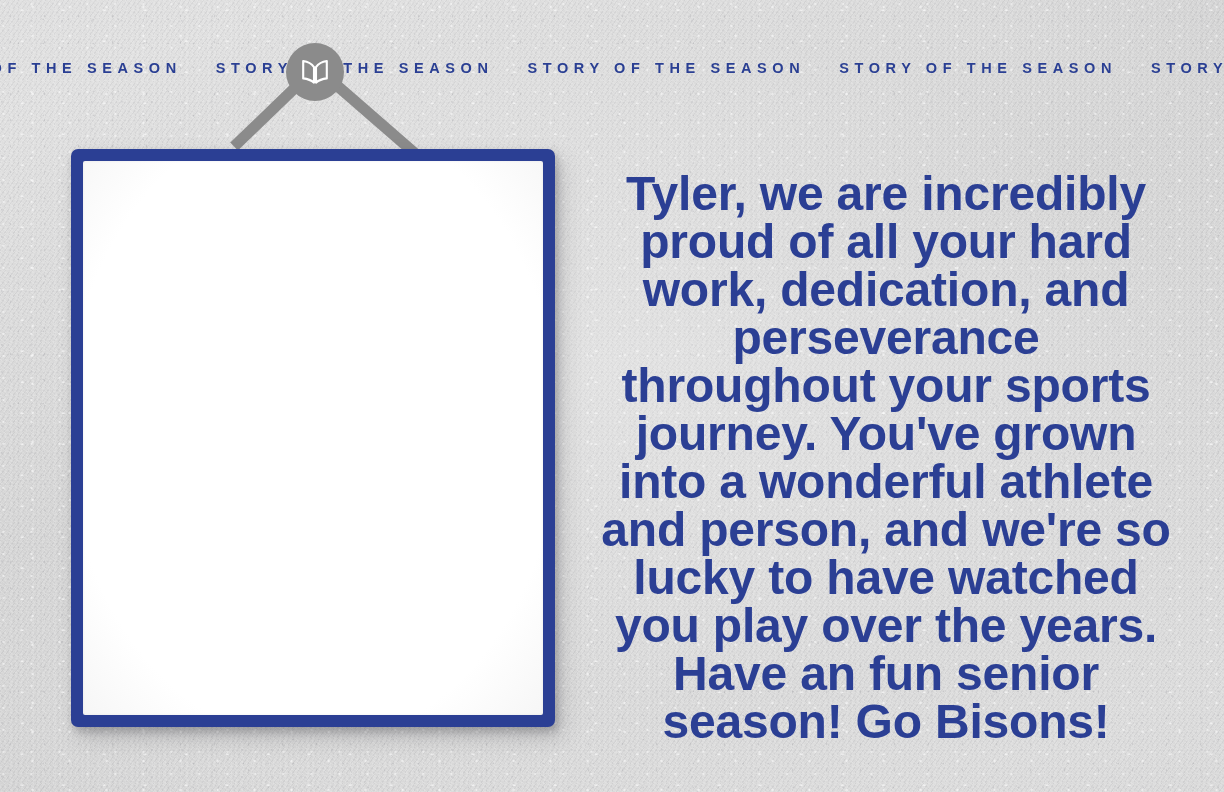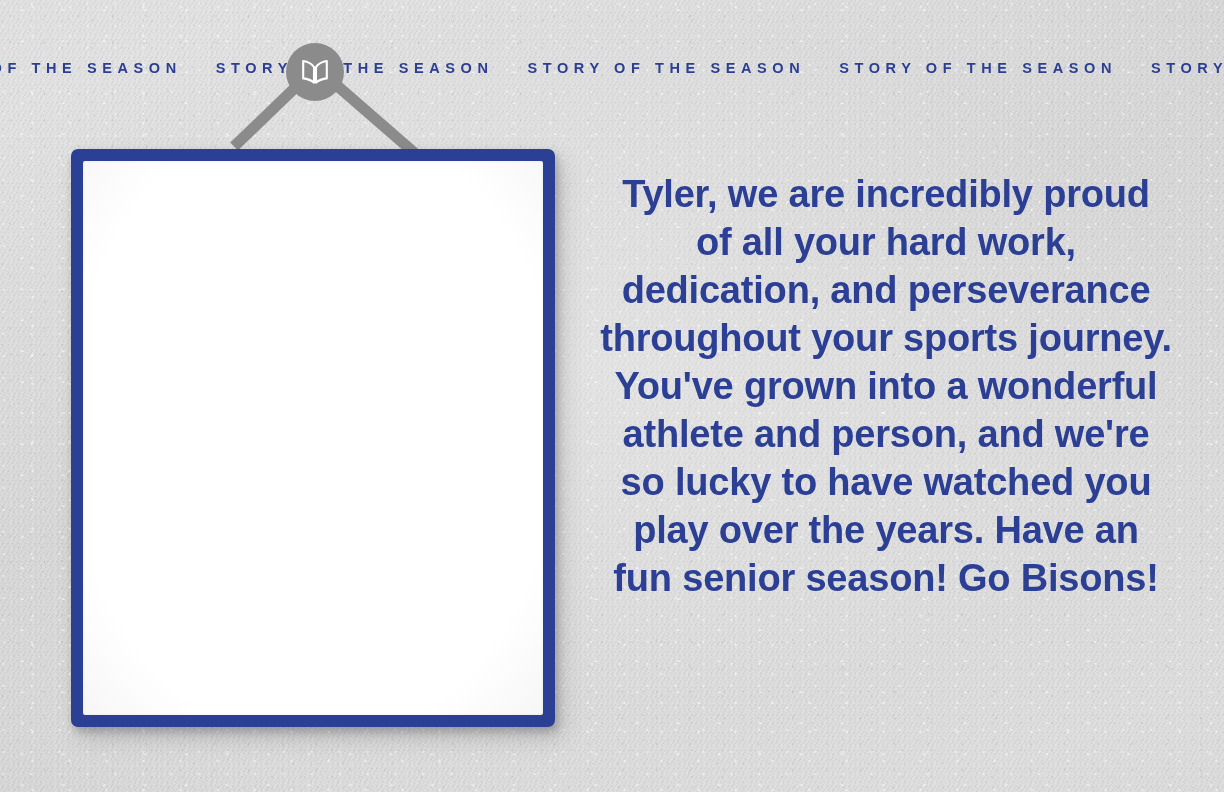--- a/index.html
+++ b/index.html
@@ -149,21 +149,21 @@
   
   .message {
     position: absolute;
     left: 600px;
     top: 170px;
     width: 572px;
     text-align: center;
     color: #2b3f94;
     font-family: "Liberation Sans", sans-serif;
     font-weight: 700;
-    font-size: 38px;
+    font-size: 48px;
     line-height: 48px;
     letter-spacing: -0.2px;
     z-index: 4;
   }
 </style>
 </head>
 <body>
 
 <div class="stage">
 

